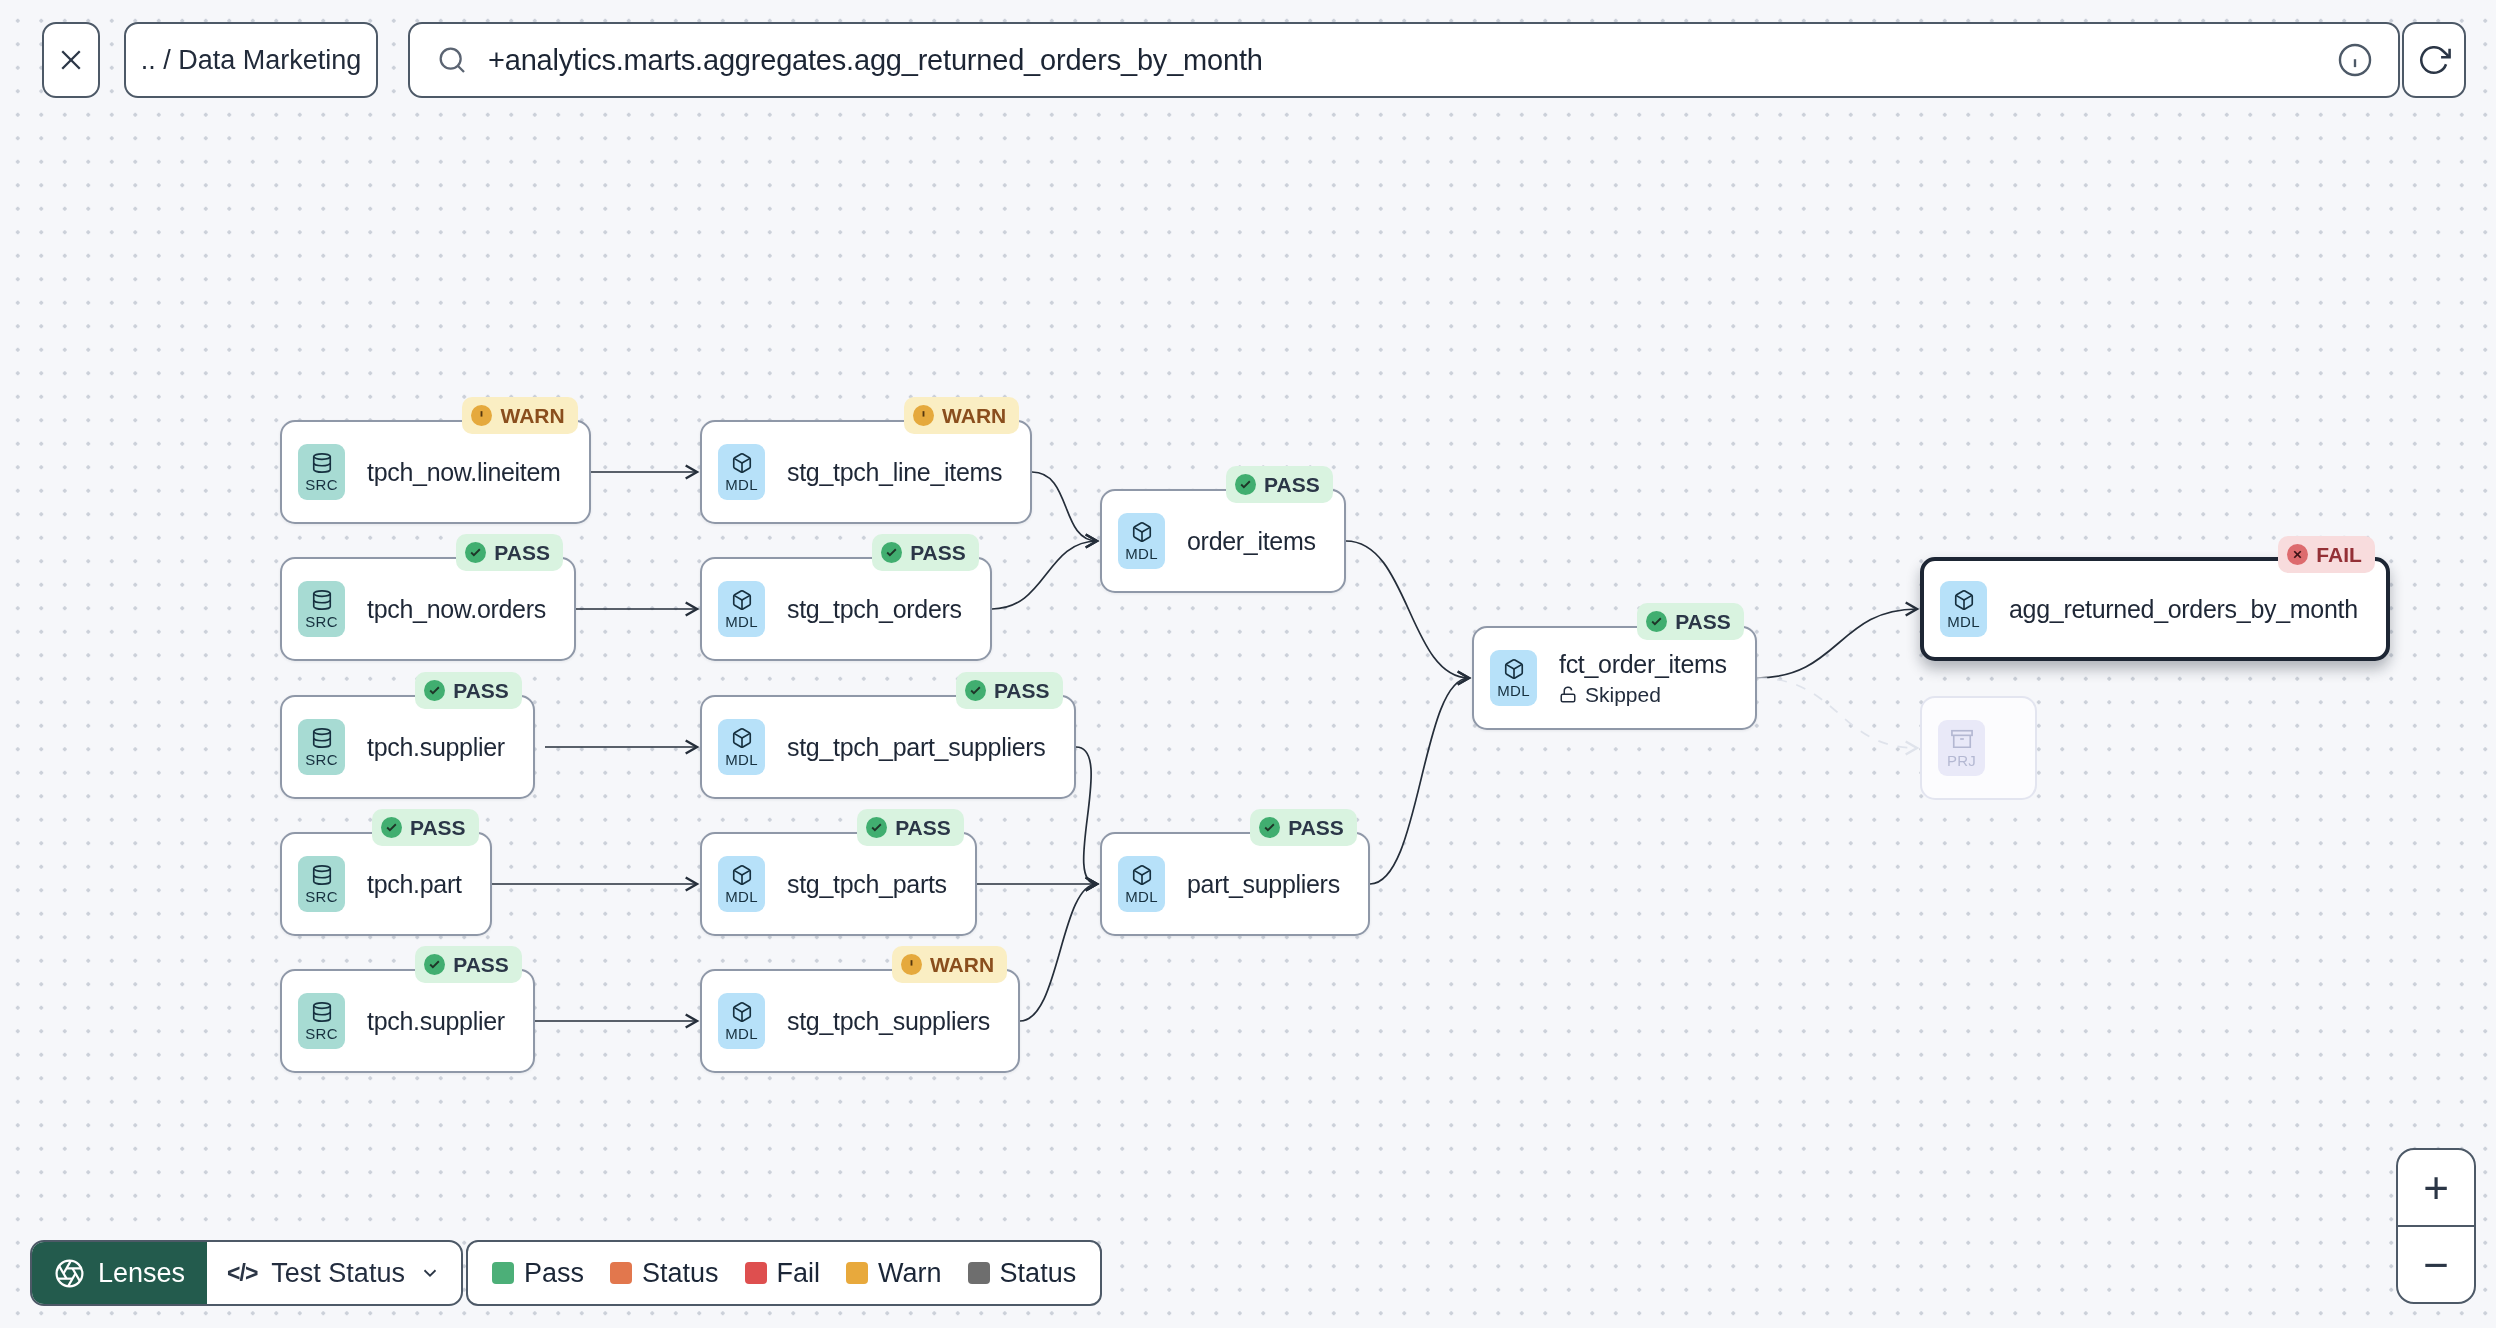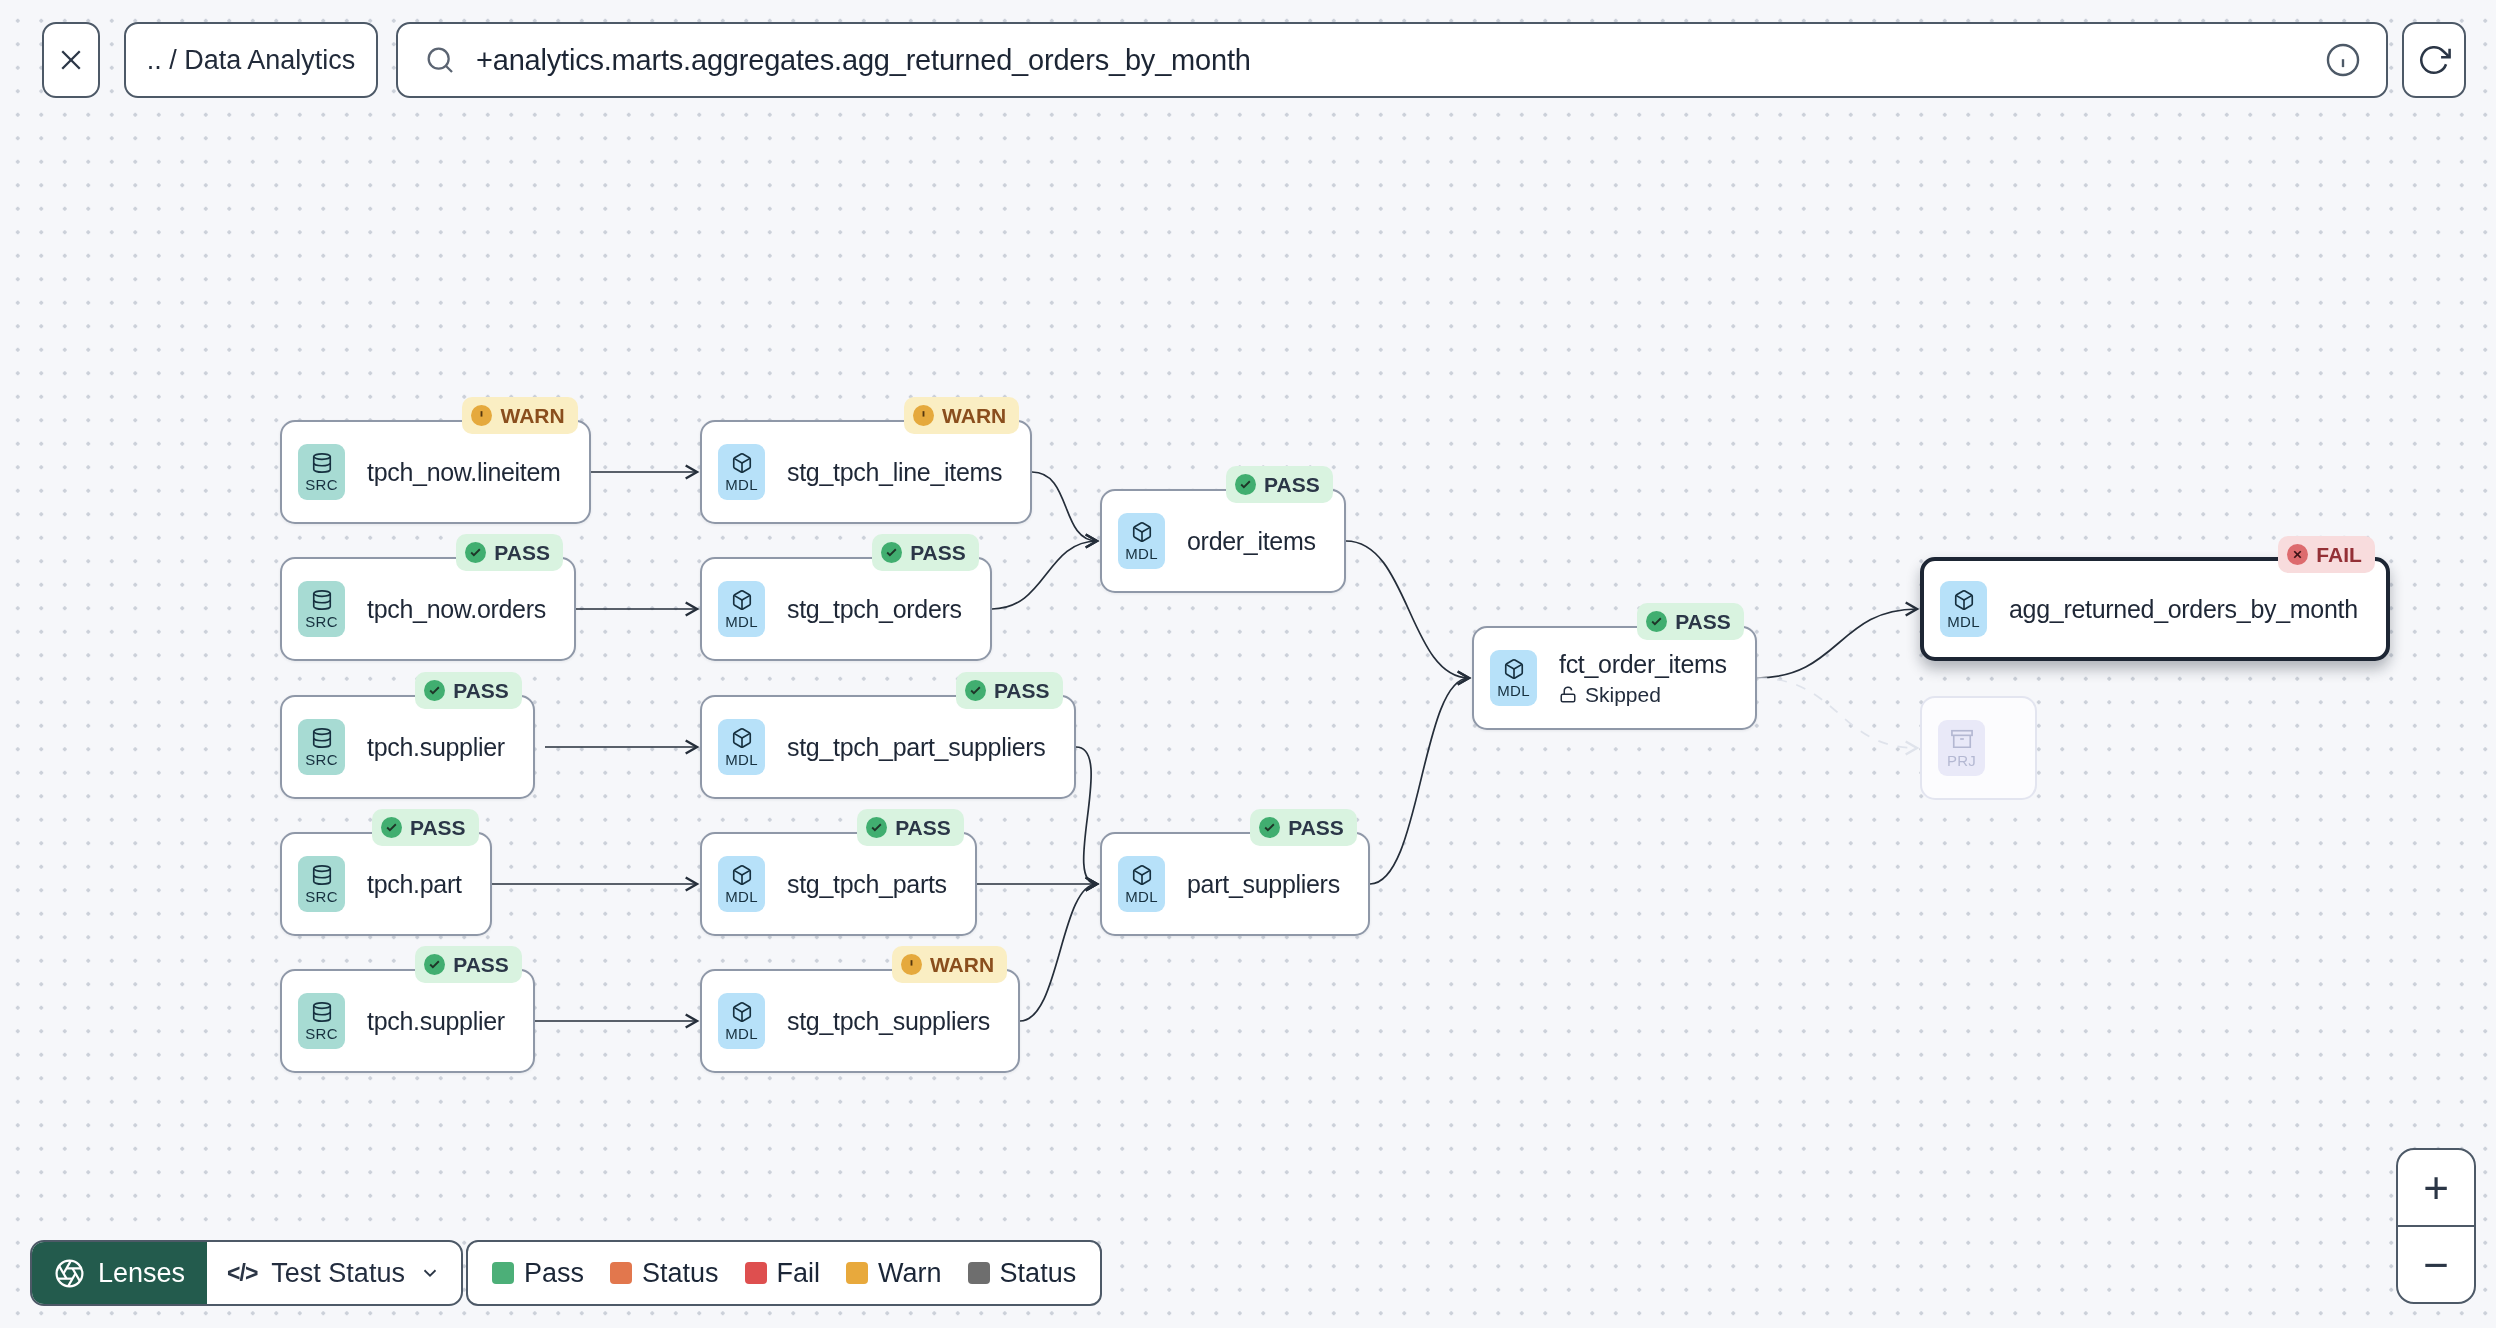--- a/index.html
+++ b/index.html
@@ -9,21 +9,21 @@
     background-image:radial-gradient(circle,#cbd0d9 1.7px,transparent 1.9px);
     background-size:23.5px 23.5px;
     background-position:6px 9px;
     position:relative;color:#1e2736;
   }
   
   .tb-btn{position:absolute;background:#fff;border:2px solid #4d5967;border-radius:14px;
     display:flex;align-items:center;justify-content:center;box-sizing:border-box;cursor:pointer;}
   .close-btn{left:42px;top:22px;width:58px;height:76px;}
   .breadcrumb-btn{left:124px;top:22px;width:254px;height:76px;font-size:27px;color:#222b3a;}
-  .search-bar{position:absolute;left:396px;top:22px;width:1992px;height:76px;background:#fff;
+  .search-bar{position:absolute;left:408px;top:22px;width:1992px;height:76px;background:#fff;
     border:2px solid #4d5967;border-radius:14px;display:flex;align-items:center;
     padding:0 24px 0 26px;box-sizing:border-box;gap:18px;}
   .search-bar input{flex:1;border:none;outline:none;background:transparent;font-size:29px;
     color:#1c2534;font-family:"Liberation Sans",sans-serif;letter-spacing:-0.2px;}
   .refresh-btn{left:2402px;top:22px;width:64px;height:76px;}
   .icon{display:inline-flex;align-items:center;justify-content:center;flex:none;}
   .icon svg{display:block;}
 
   
   #canvas{position:absolute;left:0;top:0;width:2496px;height:1328px;}
@@ -422,21 +422,21 @@
 <div class="tb-btn close-btn">
   <span class="icon">
     <svg width="30" height="30" viewBox="0 0 24 24" fill="none" stroke="#2b3646" stroke-width="1.8">
       <line x1="5" y1="5" x2="19" y2="19"></line>
         <line x1="19" y1="5" x2="5" y2="19"></line>
       </svg>
   </span>
 </div>
 
 <div class="tb-btn breadcrumb-btn">
-  <span>.. / Data Analytics</span>
+  <span>.. / Data Marketing</span>
 </div>
 
 <div class="search-bar">
   <span class="icon">
     <svg width="32" height="32" viewBox="0 0 24 24" fill="none" stroke="#5b6472" stroke-width="1.7">
       <circle cx="11" cy="11" r="7.5"></circle>
         <line x1="21" y1="21" x2="16.3" y2="16.3"></line>
       </svg>
   </span>
   <input type="text" value="+analytics.marts.aggregates.agg_returned_orders_by_month" style="">

